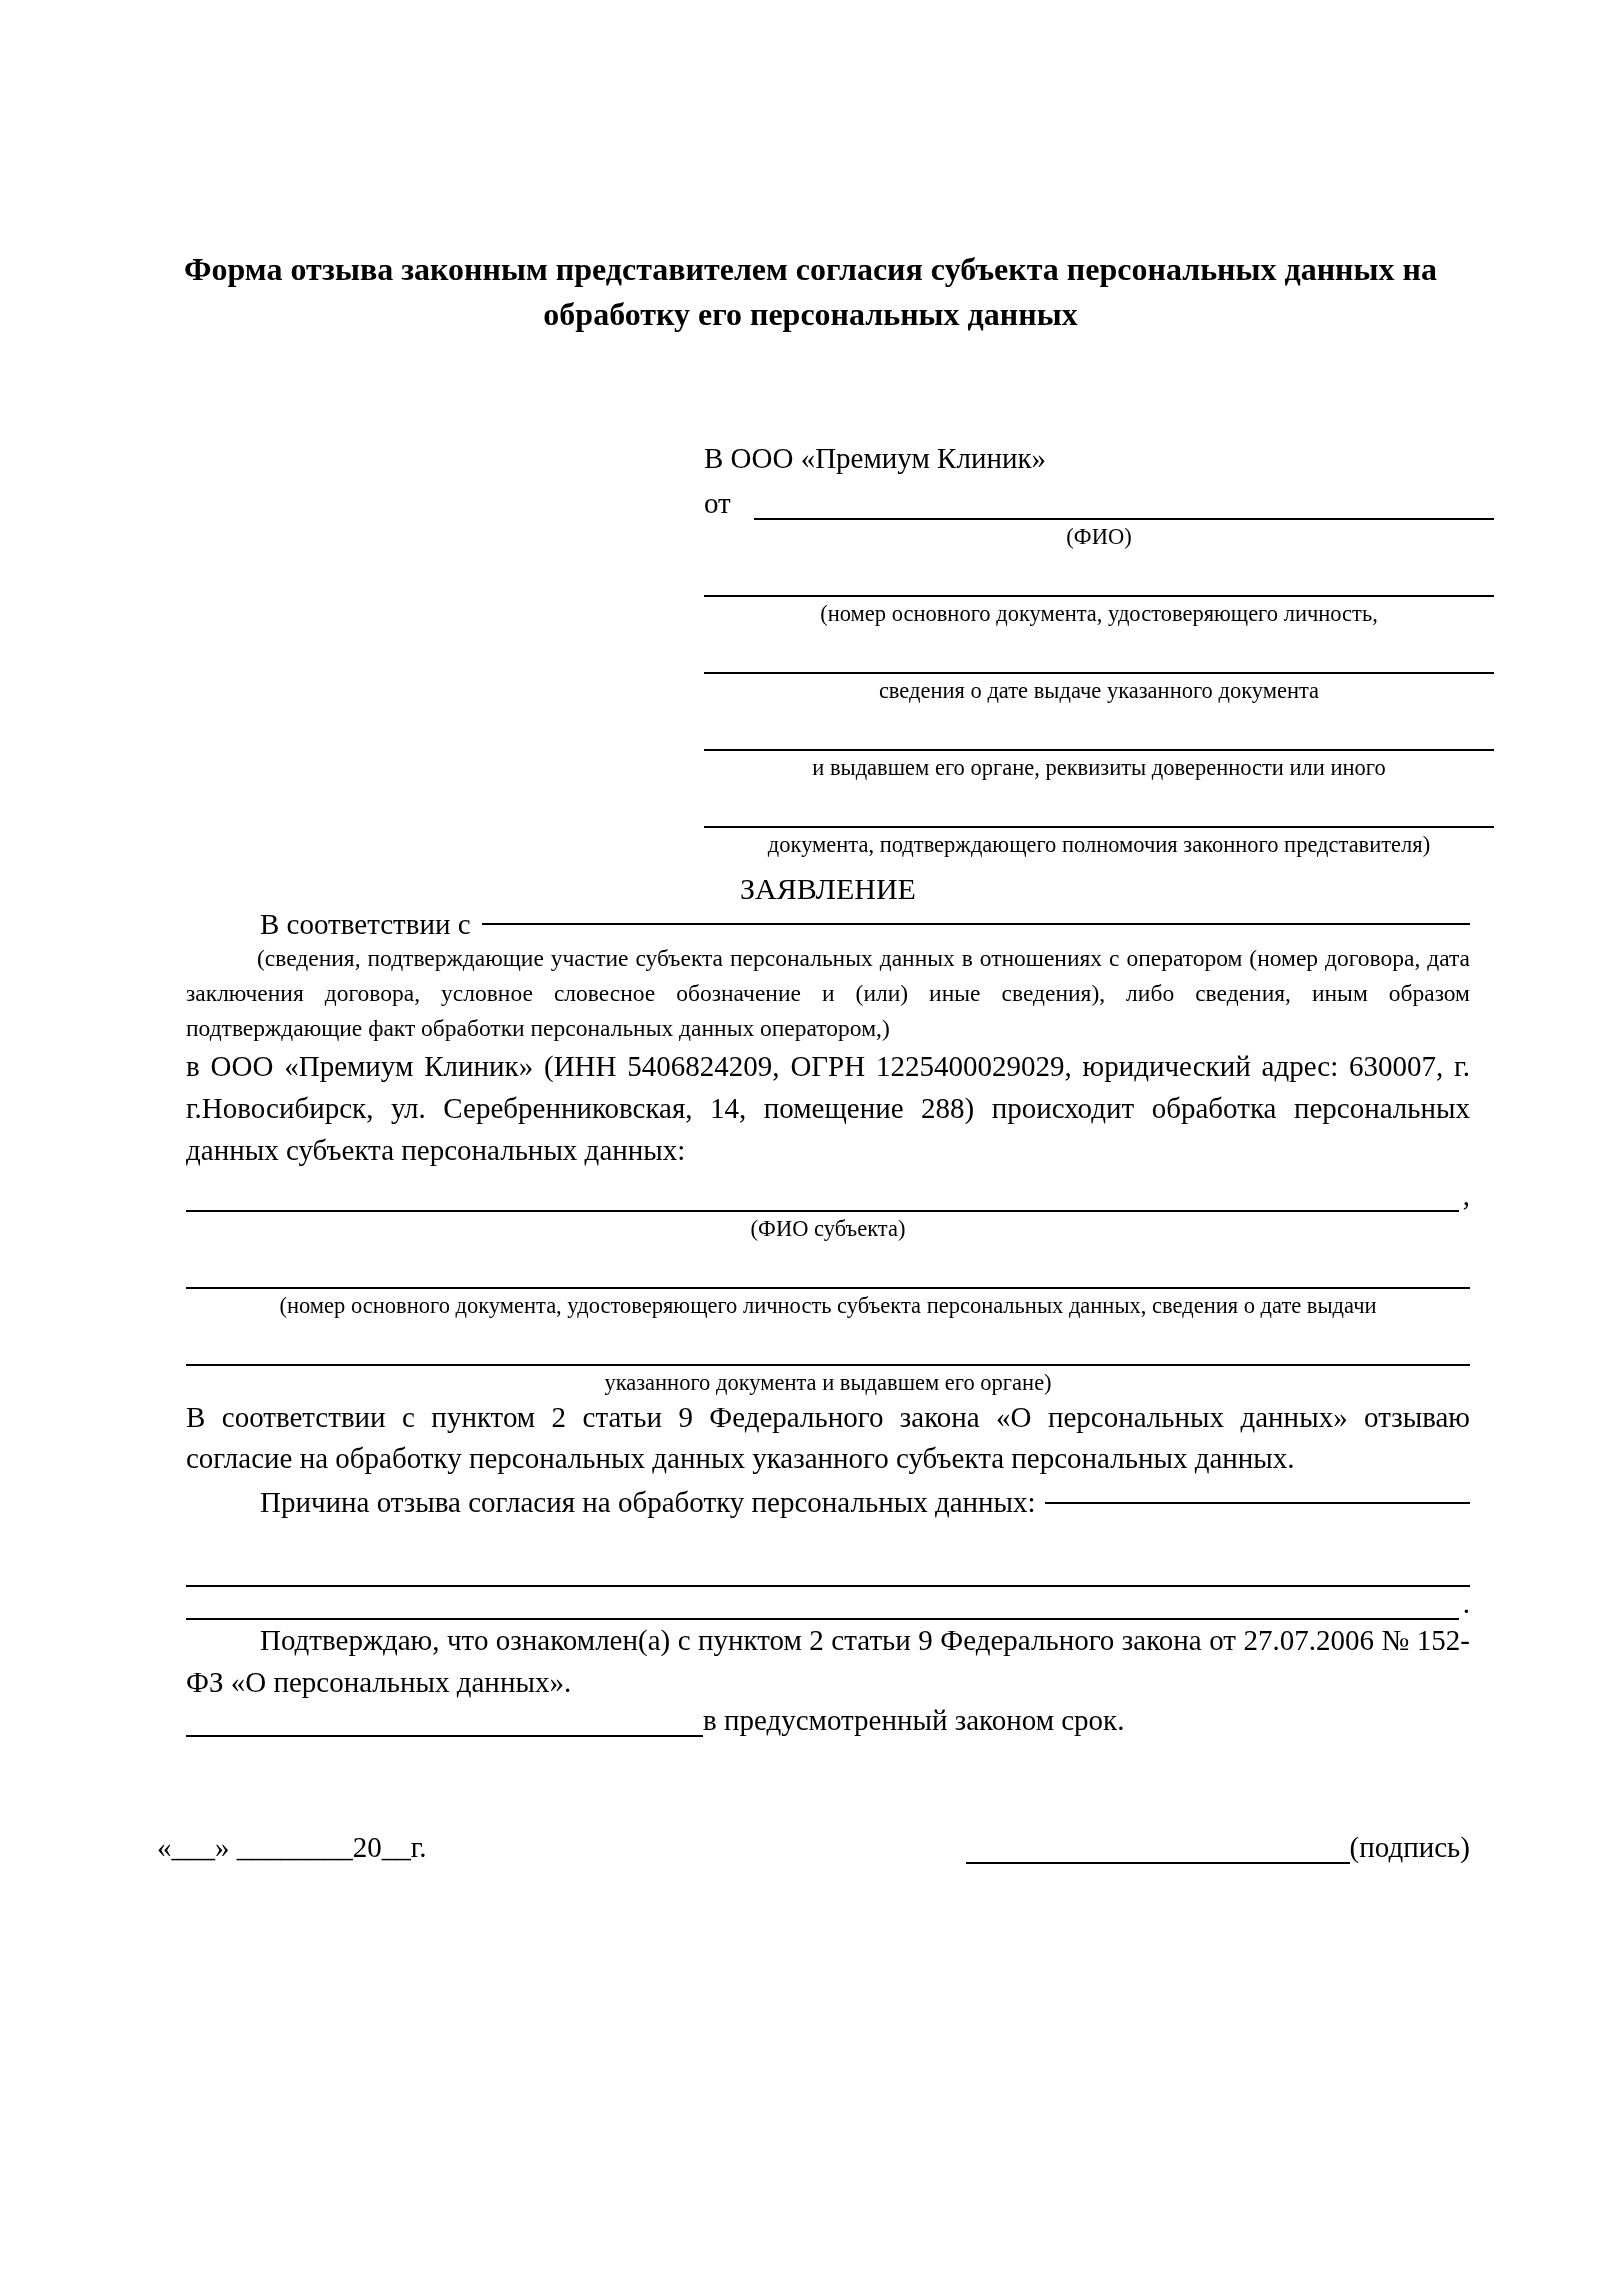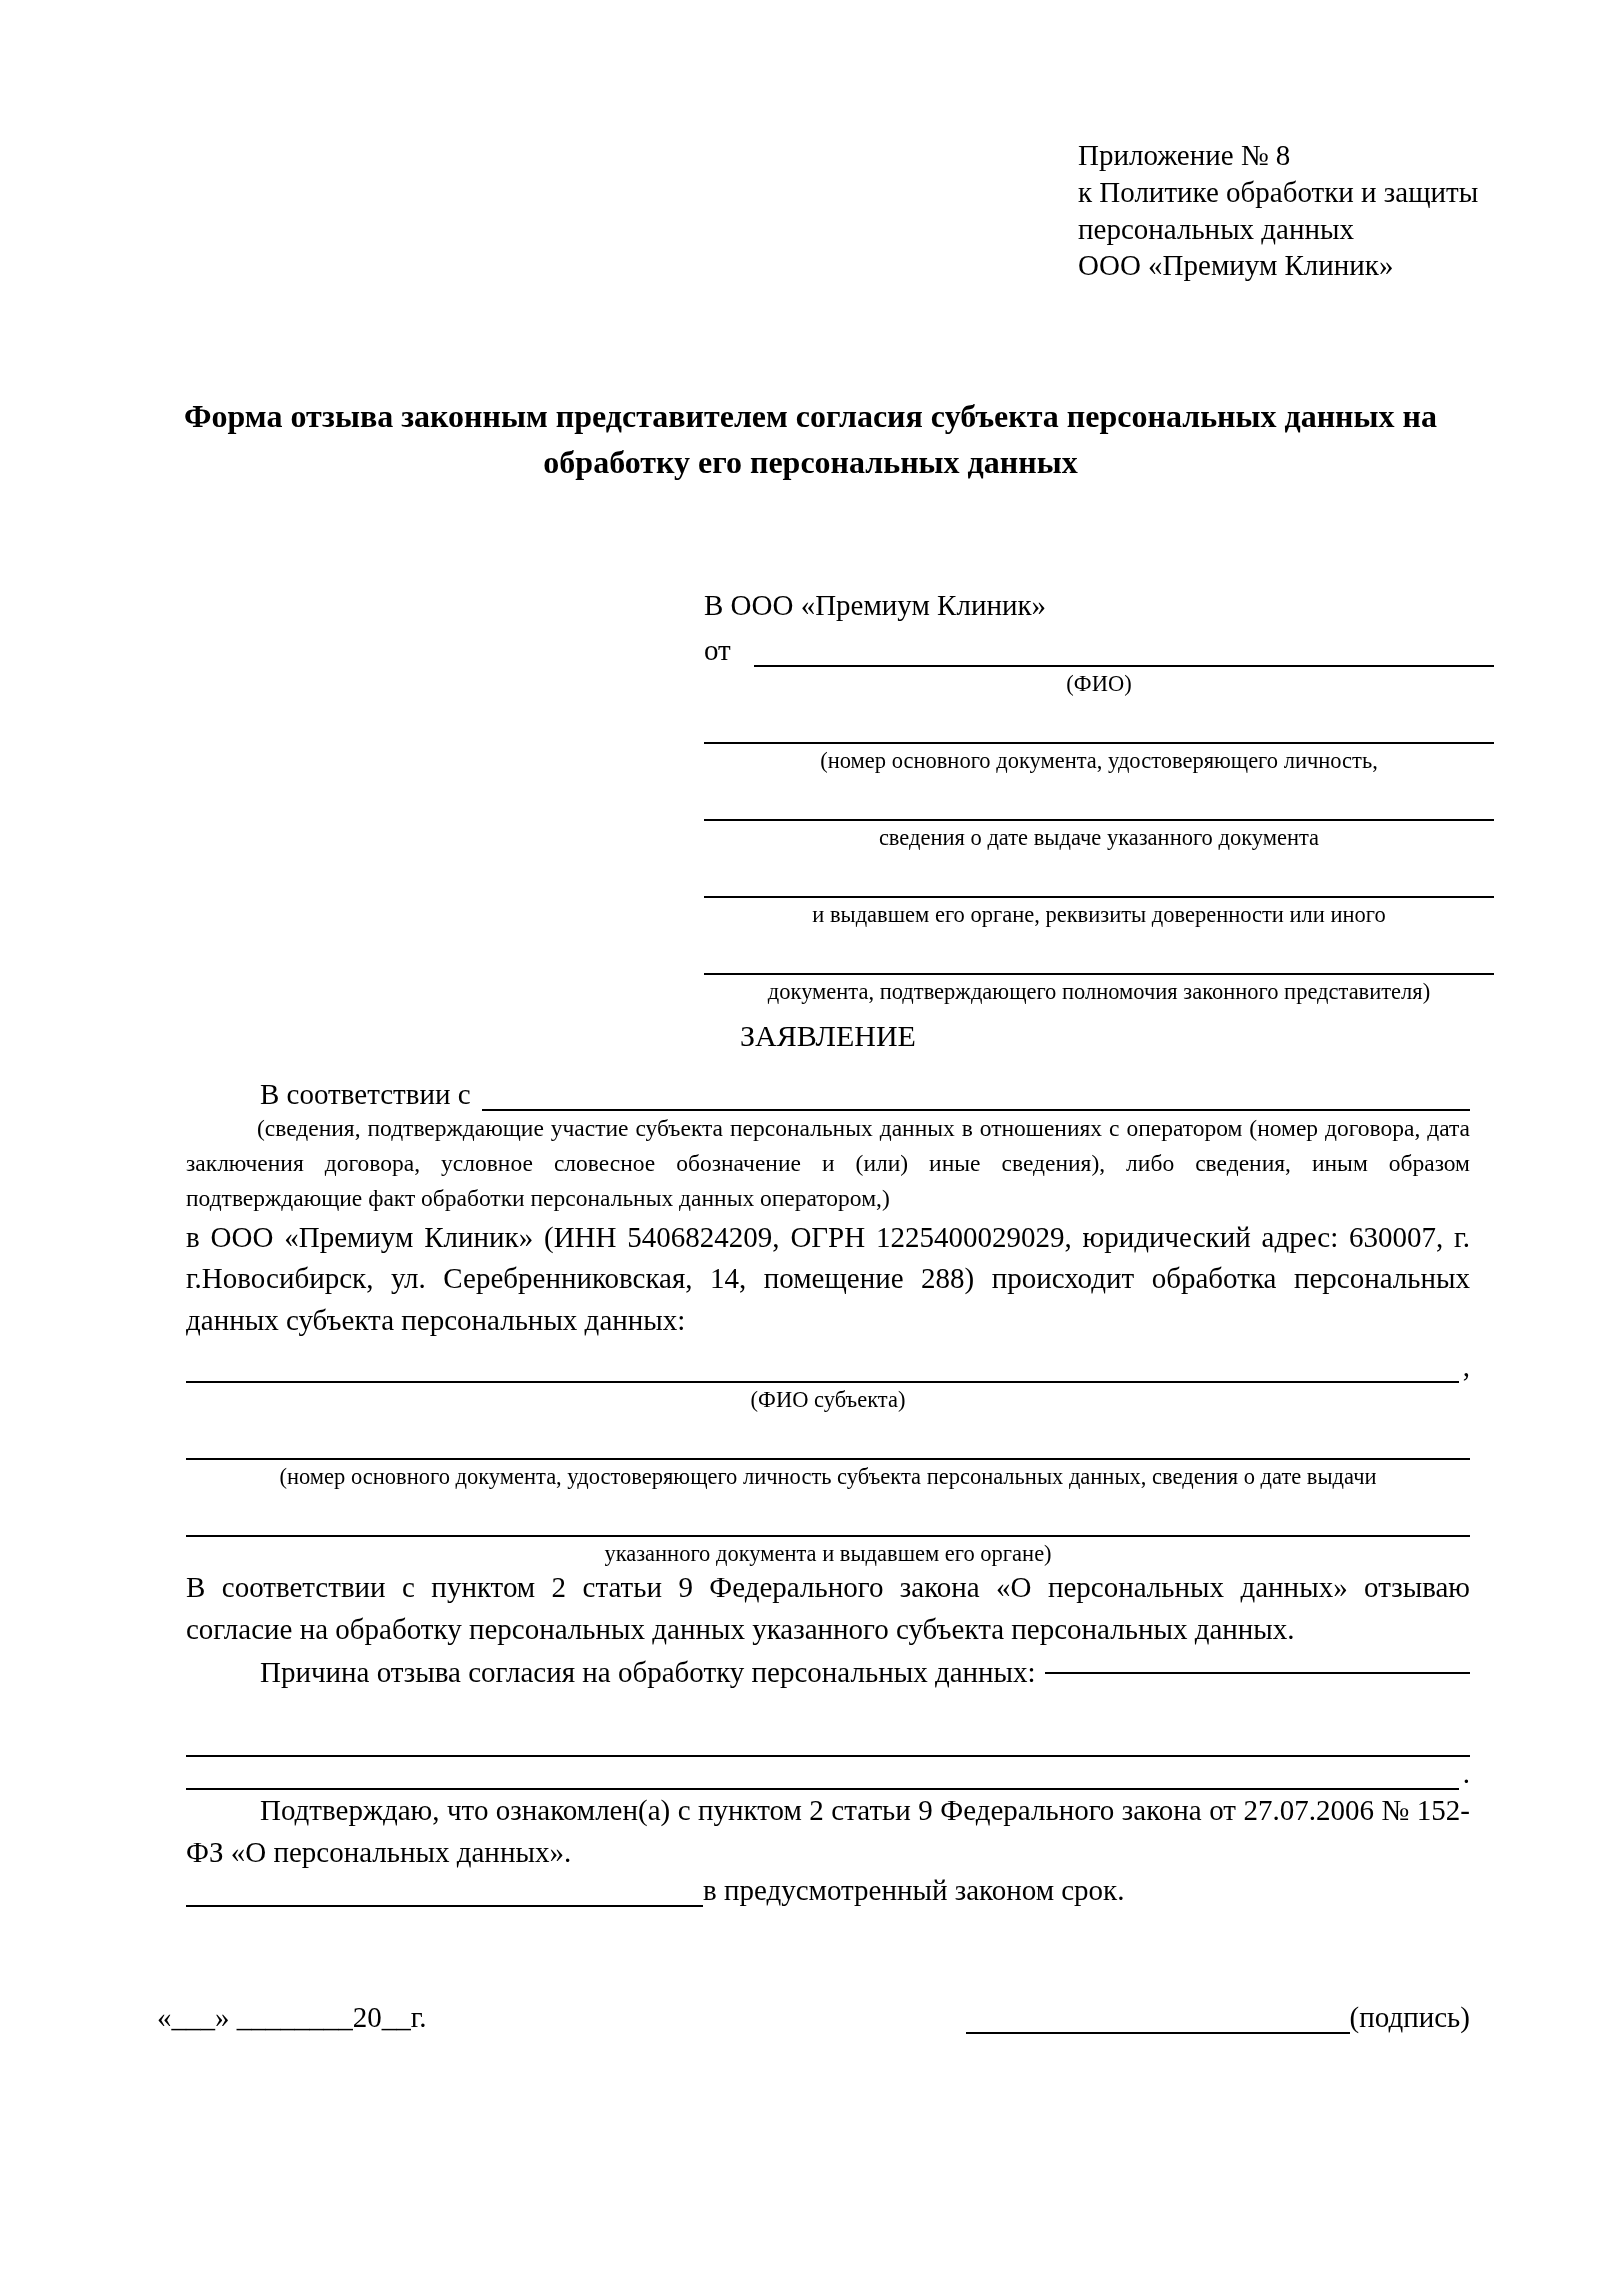--- a/index.html
+++ b/index.html
@@ -41,21 +41,21 @@
   .blankline { height: 33px; border-bottom: 2px solid #000; margin-top: 13.7px; }
   .cap {
     font-size: 22.5px;
     line-height: 27.4px;
     text-align: center;
     margin-top: 2.9px;
   }
   
   .main { margin: 0 151px 0 186px; }
   .heading { text-align: center; margin-top: 13.7px; font-size: 30px; }
-  .intro-row { display: flex; align-items: flex-end; margin-top: 25px; }
+  .intro-row { display: flex; align-items: center; margin-top: 2px; }
   .indent { padding-left: 74px; }
   .intro-prefix { margin-right: 11.8px; white-space: nowrap; }
   .small-just {
     font-size: 23.5px;
     line-height: 1.5;
     text-align: justify;
     text-indent: 71px;
   }
   .para {
     text-align: justify;
@@ -79,26 +79,20 @@
     gap: 36px;
   }
   .sig-group { display: flex; align-items: flex-start; }
   .sig-blank { width: 384px; height: 33px; border-bottom: 2px solid #000; }
 </style>
 </head>
 <body>
 
 <div class="page">
 
-  <div class="appendix">
-    <div>Приложение № 8</div>
-    <div>к Политике обработки и защиты</div>
-    <div>персональных данных</div>
-    <div>ООО «Премиум Клиник»</div>
-  </div>
 
   <div class="title">Форма отзыва законным представителем согласия субъекта персональных данных на обработку его персональных данных</div>
 
   <div class="addressee">
     <div>В ООО «Премиум Клиник»</div>
     <div class="from-row">
       <span class="from-label">от</span>
       <span class="blank grow"></span>
     </div>
     <div class="cap">(ФИО)</div>

